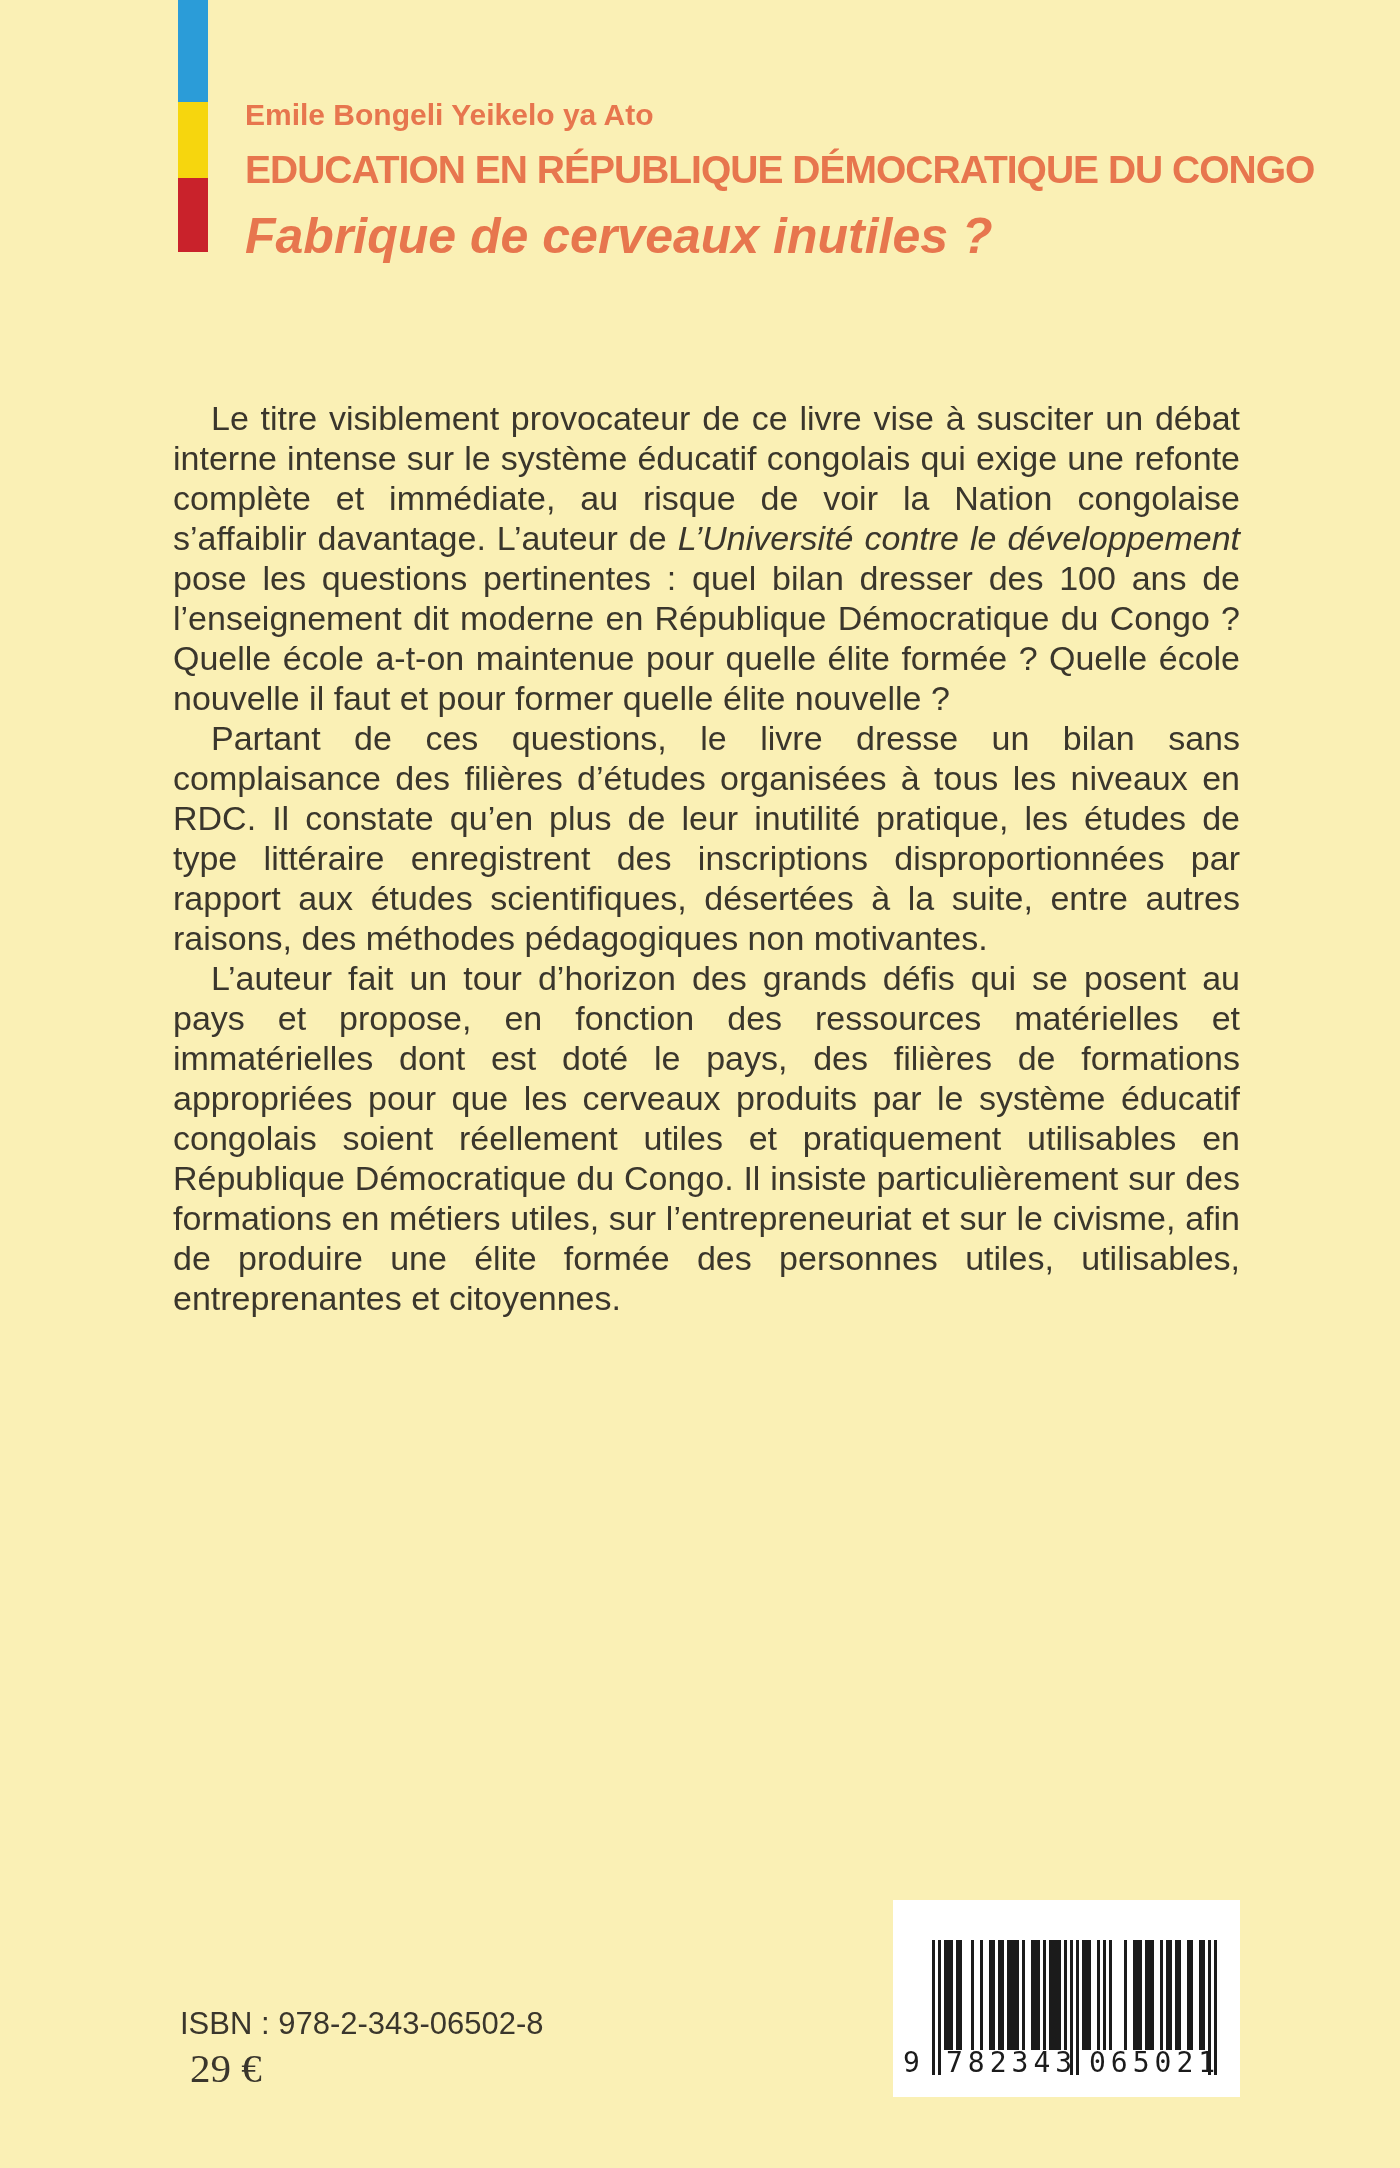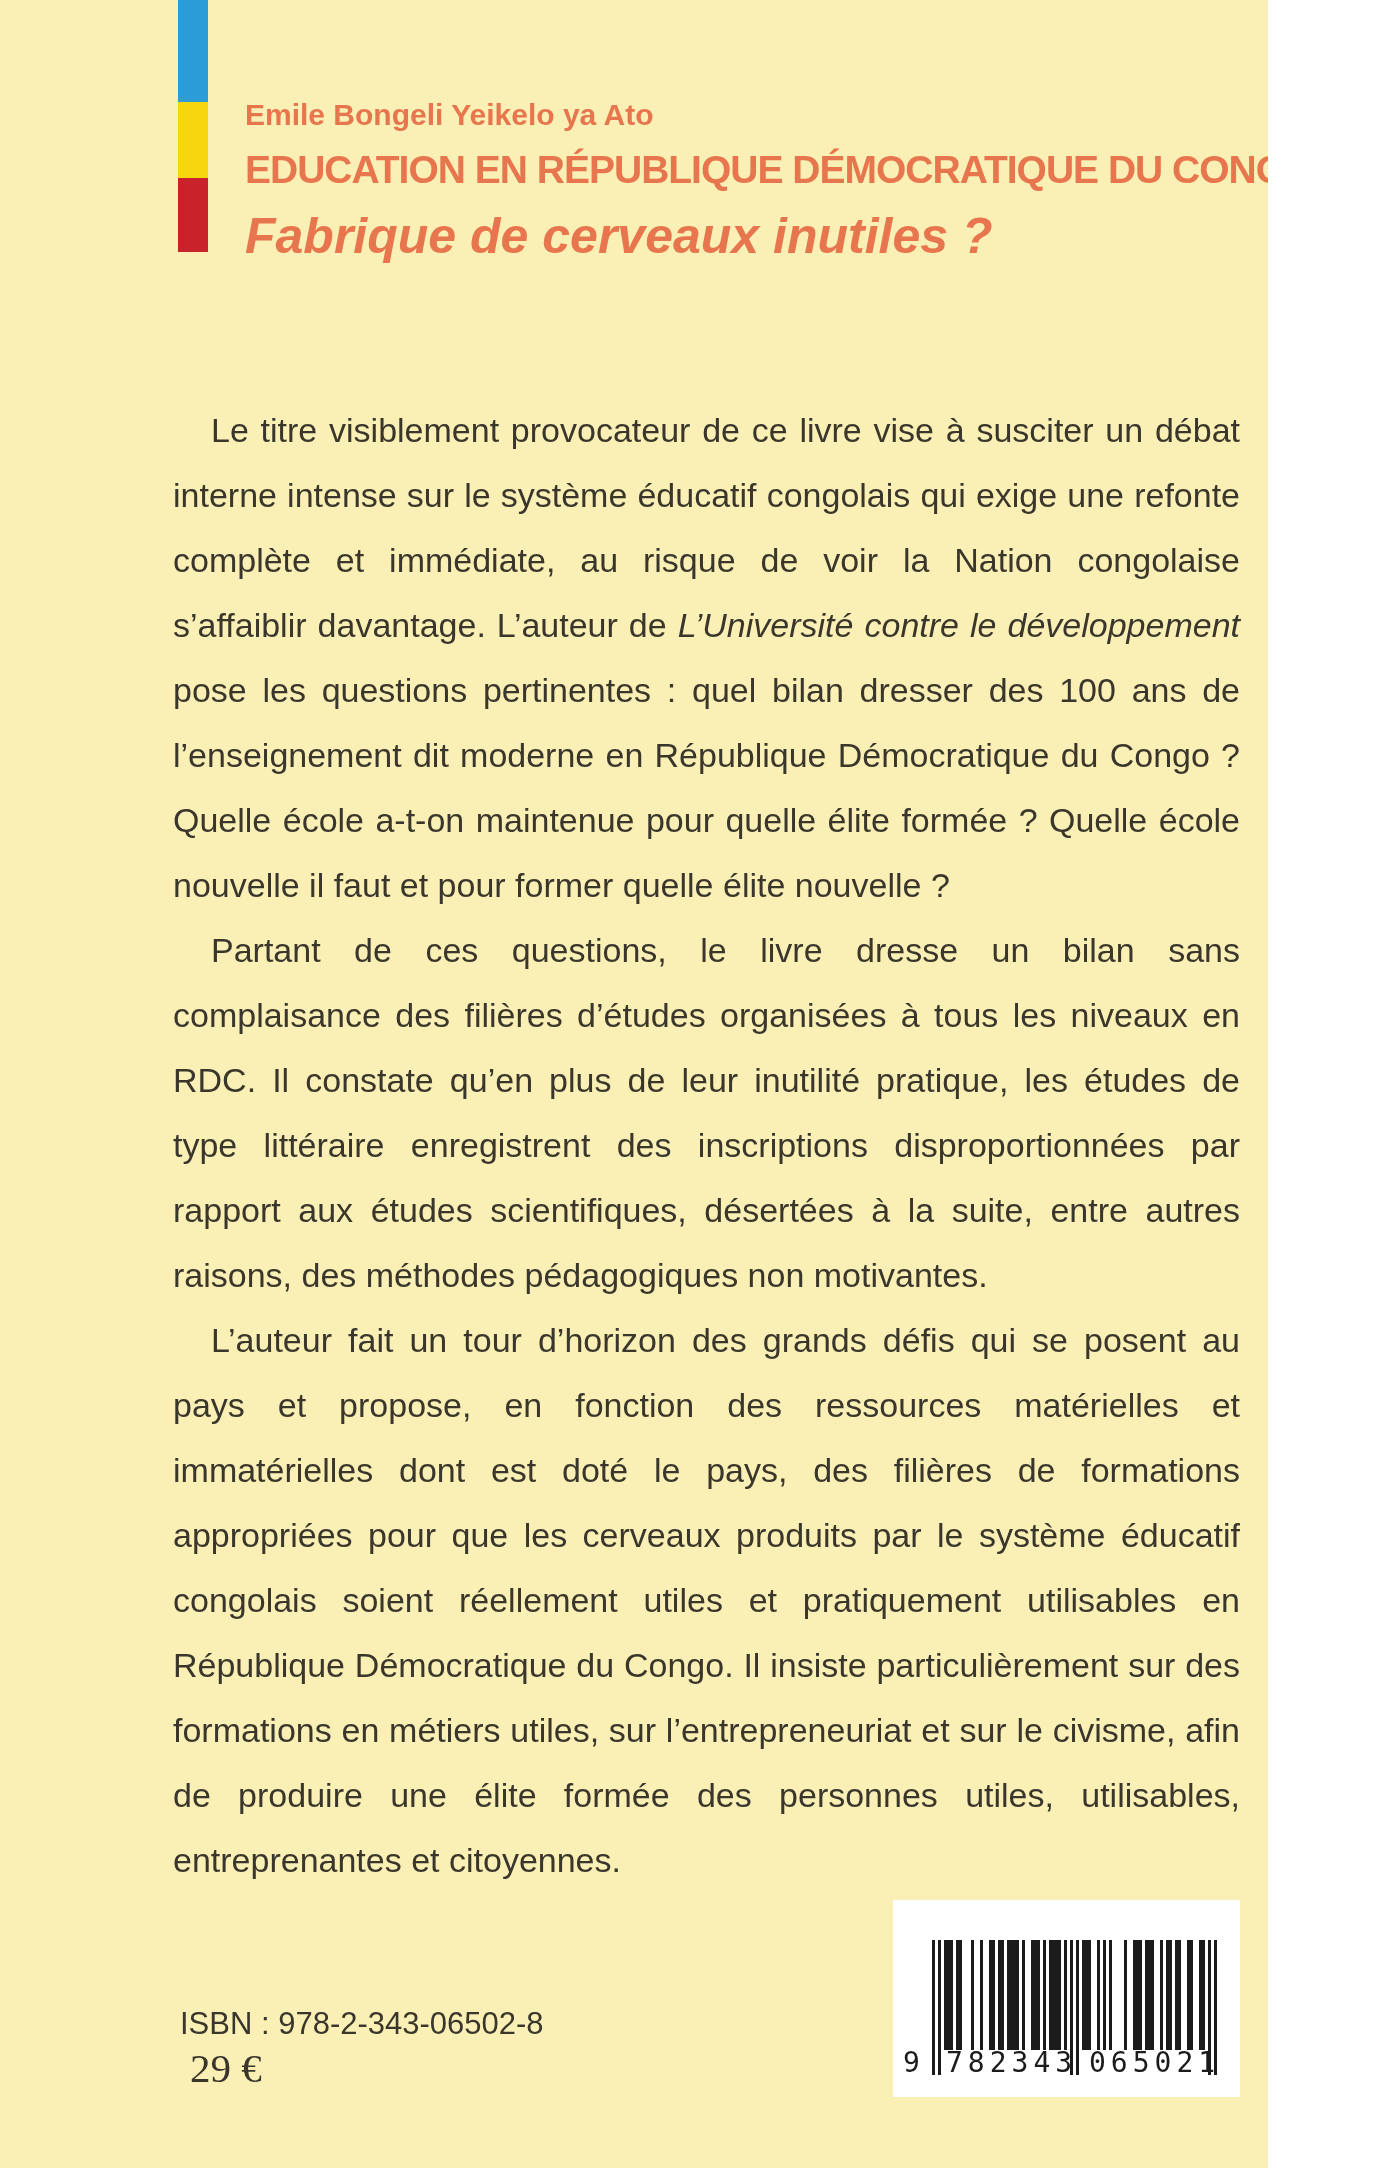--- a/index.html
+++ b/index.html
@@ -1,18 +1,18 @@
 <!DOCTYPE html>
 <html lang="fr"><head>
 <meta charset="utf-8">
 <style>
   html,body { margin:0; padding:0; }
   .page {
     position:relative;
-    width:1268px; height:2168px;
+    width:1400px; height:2168px;
     background:#FAF0B5;
     font-family:"Liberation Sans", sans-serif;
     color:#3A362C;
     overflow:hidden;
   }
   
   .flag { position:absolute; left:178px; top:0; width:30px; }
   .flag .seg-blue   { height:102px; background:#2B9CD8; }
   .flag .seg-yellow { height:76px;  background:#F6D60E; }
   .flag .seg-red    { height:74px;  background:#C9222B; }
@@ -30,21 +30,21 @@
   }
   .subtitle {
     position:absolute; left:245px; top:207px;
     font-size:50px; font-weight:bold; font-style:italic; color:#E7764E;
     white-space:nowrap;
   }
 
   
   .body-block {
     position:absolute; left:173px; top:398px; width:1067px;
-    font-size:34px; line-height:65px;
+    font-size:34px; line-height:40px;
     text-align:justify; hyphens:none;
   }
   .body-block p { margin:0; text-indent:38px; }
   .it { font-style:italic; }
 
   
   .bio {
     position:absolute; left:177px; top:1752px; width:1105px;
     font-size:31px; line-height:40px; font-style:italic;
     text-align:left;

